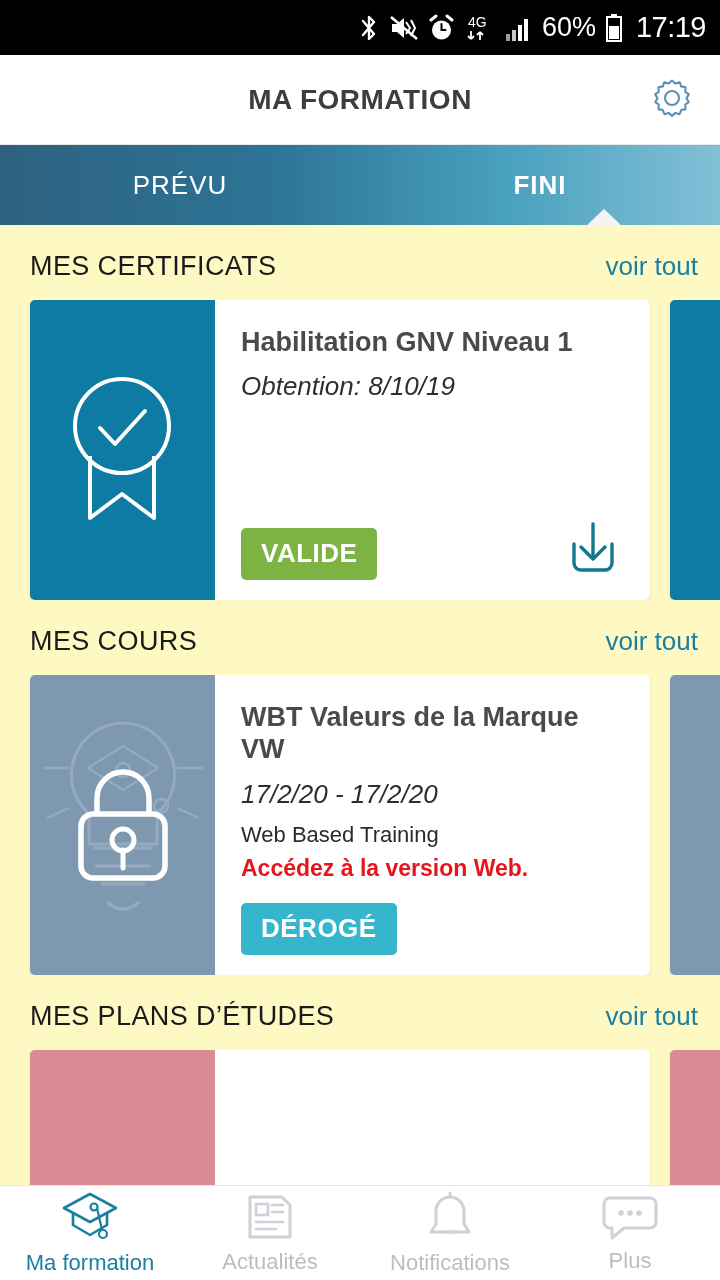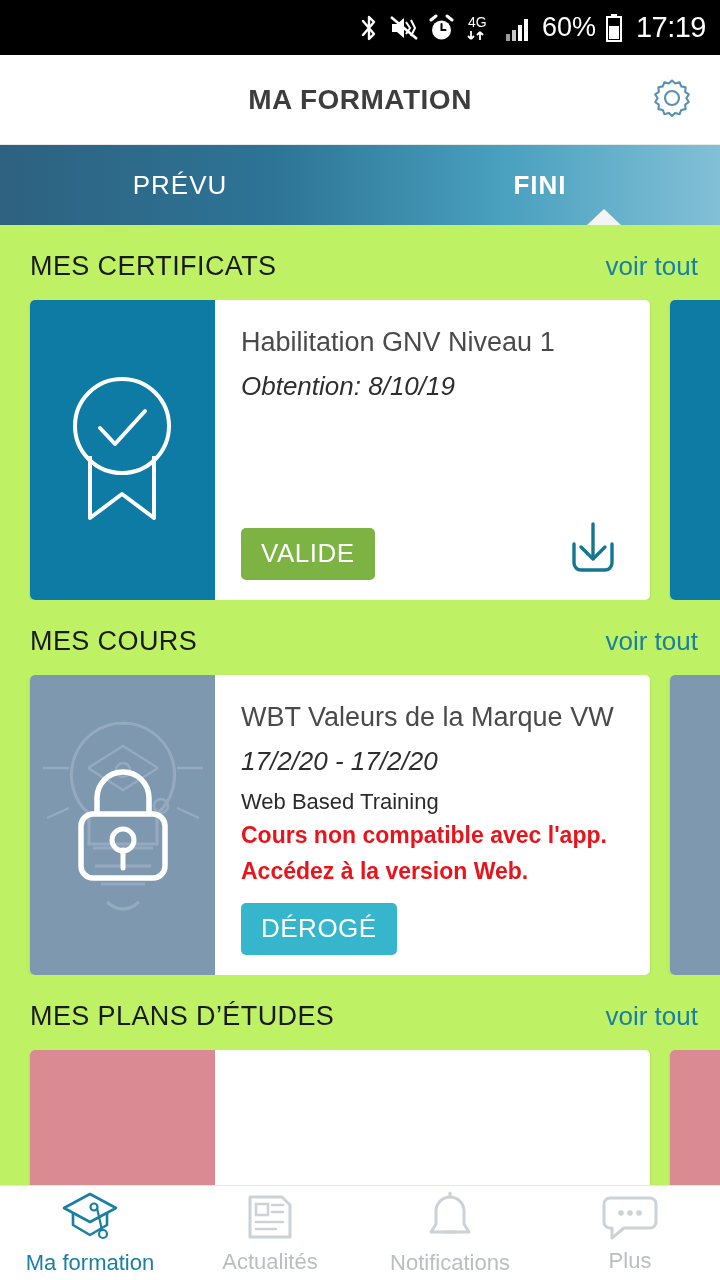--- a/index.html
+++ b/index.html
@@ -51,21 +51,21 @@
     position:absolute; bottom:-1px; left:586px;
     width:0; height:0;
     border-left:18px solid transparent;
     border-right:18px solid transparent;
     border-bottom:17px solid #f4f4f4;
   }
 
   
   .content {
     position:absolute; top:225px; bottom:95px; left:0; right:0;
-    background:#bef264; overflow:hidden;
+    background:#fef9c3; overflow:hidden;
   }
 
   .section-head {
     display:flex; align-items:baseline; justify-content:space-between;
     padding:26px 22px 18px 30px;
   }
   .section-title {
     font-size:27px; color:#1a1a1a; letter-spacing:0.4px;
   }
   .see-all {
@@ -93,37 +93,37 @@
     position:absolute; left:50%; top:50%;
     transform:translate(-50%,-50%);
     opacity:0.18;
   }
 
   .card-body {
     flex:1; padding:26px 26px 20px 26px;
     display:flex; flex-direction:column; position:relative;
   }
   .card-title {
-    font-size:27px; font-weight:normal; color:#4a4a4a; line-height:1.2;
+    font-size:27px; font-weight:bold; color:#4a4a4a; line-height:1.2;
   }
   .card-sub {
     font-size:26px; color:#2e2e2e; margin-top:13px;font-style:italic;
   }
   .card-type {
     font-size:22px; color:#2b2b2b; margin-top:12px;
   }
   .card-warn {
     font-size:23px; font-weight:bold; color:#e8141b; line-height:1.35; margin-top:5px;
   }
   .card-footer {
     margin-top:auto; display:flex; align-items:flex-end; justify-content:space-between;
   }
   .badge {
     display:inline-block; color:#ffffff; font-size:26px;
-    padding:10px 20px 11px 20px; border-radius:5px; letter-spacing:0.5px;
+    padding:10px 20px 11px 20px; border-radius:5px; letter-spacing:0.5px;font-weight:bold;
   }
   .badge-valid { background:#7cb342; }
   .badge-derog { background:#35b6cc; }
   .dl-btn { width:62px; height:62px; display:flex; align-items:center; justify-content:center; }
 
   
   .card-peek { flex:0 0 120px; }
 
   
   .bottomnav {
@@ -278,21 +278,20 @@
             <rect x="17" y="58" width="84" height="64" rx="12" fill="none" stroke="#ffffff" stroke-width="5.5"></rect>
             <circle cx="59" cy="84" r="11" fill="none" stroke="#ffffff" stroke-width="5"></circle>
             <path d="M59 94 v18" stroke="#ffffff" stroke-width="5" stroke-linecap="round"></path>
           </svg>
         </span>
       </div>
       <div class="card-body">
         <div class="card-title">WBT Valeurs de la Marque VW</div>
         <div class="card-sub">17/2/20 - 17/2/20</div>
         <div class="card-type">Web Based Training</div>
-        <div class="card-warn">Cours non compatible avec l'app.</div>
         <div class="card-warn">Accédez à la version Web.</div>
         <div class="card-footer">
           <span class="badge badge-derog">DÉROGÉ</span>
         </div>
       </div>
     </div>
     <div class="card card-peek">
       <div class="card-media media-course" style="flex:0 0 120px">
         <span style="margin-left:90px">
           <svg width="118" height="135" viewBox="0 0 118 135">

